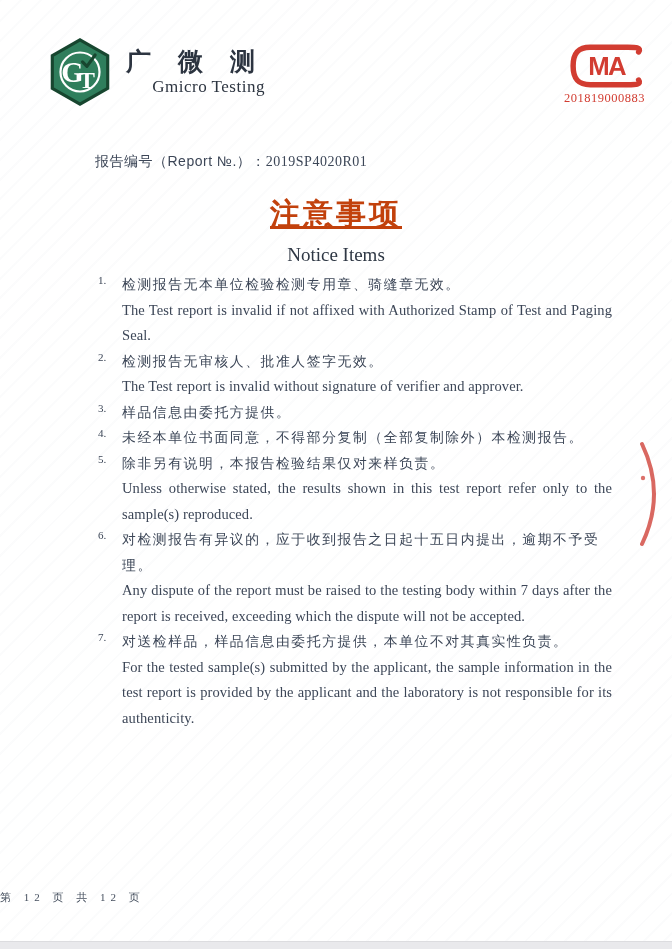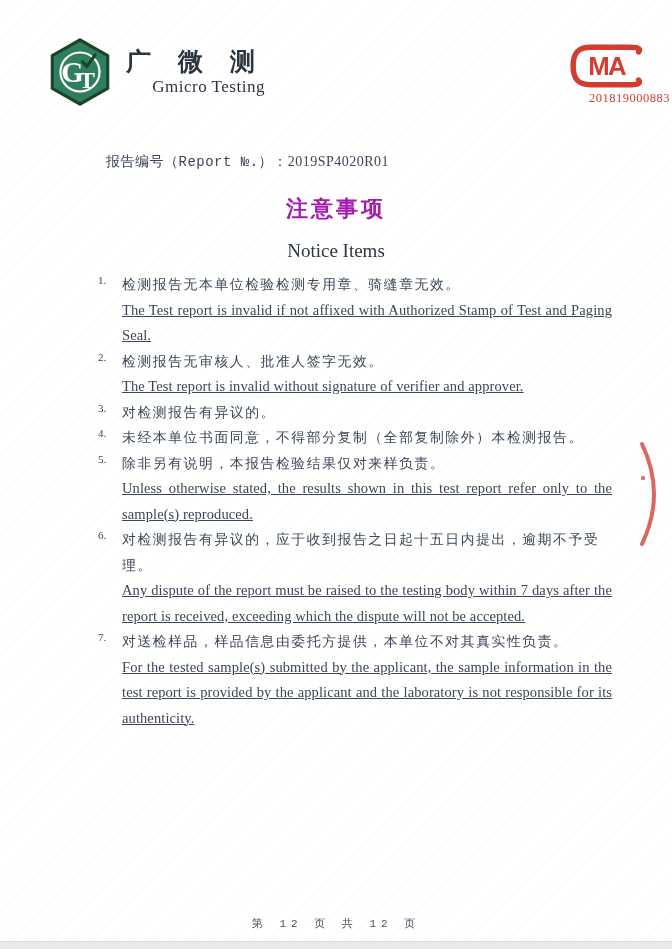--- a/index.html
+++ b/index.html
@@ -35,38 +35,38 @@
     letter-spacing:10px;line-height:26px;white-space:nowrap;text-align:center;
   }
   .brand-en{
     font-family:"Liberation Serif",serif;
     font-size:17px;color:#2c3440;margin-top:3px;letter-spacing:0.5px;text-align:right;
   }
   .cma-block{position:absolute;left:552px;top:44px;width:106px;text-align:left;margin-left:12px;}
   .cma-mark{width:78px;height:44px;display:block;margin-left:6px;}
   .cma-number{
     font-family:"Liberation Serif",serif;
-    font-size:12.5px;color:#d23c31;margin-top:3px;letter-spacing:0.5px;white-space:nowrap;text-align:right;
+    font-size:12.5px;color:#d23c31;margin-top:3px;letter-spacing:0.5px;white-space:nowrap;
   }
 
   
   .report-line{
     position:absolute;left:95px;top:153px;
     font-size:14px;letter-spacing:0.5px;white-space:nowrap;
   }
-  .report-line .cnlab{font-family:Liberation Mono, monospace;margin-left:11px;}
+  .report-line .cnlab{font-family:Liberation Sans, sans-serif;}
 
   
   .title-block{position:absolute;left:0;right:0;top:194px;text-align:center;}
   .title-cn{
-    font-size:22px;font-weight:bold;letter-spacing:3px;
-    color:#a21caf;font-family:"Liberation Serif",serif;
+    font-size:30px;font-weight:bold;letter-spacing:3px;
+    color:#c2410c;font-family:"Liberation Serif",serif;text-decoration:underline;
   }
   .title-en{
-    font-size:19px;color:#2e3744;margin-top:16px;
+    font-size:19px;color:#2e3744;margin-top:9px;
     font-family:"Liberation Serif",serif;
   }
 
   
   .notice-list{
     position:absolute;left:122px;top:272px;width:490px;
     font-size:14.5px;line-height:25.5px;
   }
   .item{position:relative;}
   .item-no{
@@ -75,30 +75,29 @@
     font-family:"Liberation Serif",serif;
   }
   .cn-line{
     font-family:"Liberation Serif",serif;
     font-size:13.8px;letter-spacing:1.6px;
   }
   .en-line{
     font-family:"Liberation Serif",serif;
     font-size:14.5px;letter-spacing:0.1px;
     text-align:justify;
-    text-decoration:underline;
   }
 
   
   .seal-arc{position:absolute;right:4px;top:438px;width:32px;height:112px;}
 
   
   .footer{
-    position:absolute;left:0;right:0;top:916px;text-align:center;
-    font-family:Liberation Mono, monospace;
+    position:absolute;left:0;right:0;top:890px;text-align:left;
+    font-family:Liberation Serif, serif;
     font-size:11px;color:#46505f;letter-spacing:5px;
   }
 </style>
 </head>
 <body>
 
 <div class="page">
 
   <div class="logo-block">
     <svg class="logo-hex" viewBox="0 0 100 108">
@@ -140,21 +139,21 @@
     </div>
 
     <div class="item">
       <span class="item-no">2.</span>
       <div class="cn-line">检测报告无审核人、批准人签字无效。</div>
       <div class="en-line">The Test report is invalid without signature of verifier and approver.</div>
     </div>
 
     <div class="item">
       <span class="item-no">3.</span>
-      <div class="cn-line">对检测报告有异议的。</div>
+      <div class="cn-line">样品信息由委托方提供。</div>
     </div>
 
     <div class="item">
       <span class="item-no">4.</span>
       <div class="cn-line">未经本单位书面同意，不得部分复制（全部复制除外）本检测报告。</div>
     </div>
 
     <div class="item">
       <span class="item-no">5.</span>
       <div class="cn-line">除非另有说明，本报告检验结果仅对来样负责。</div>

